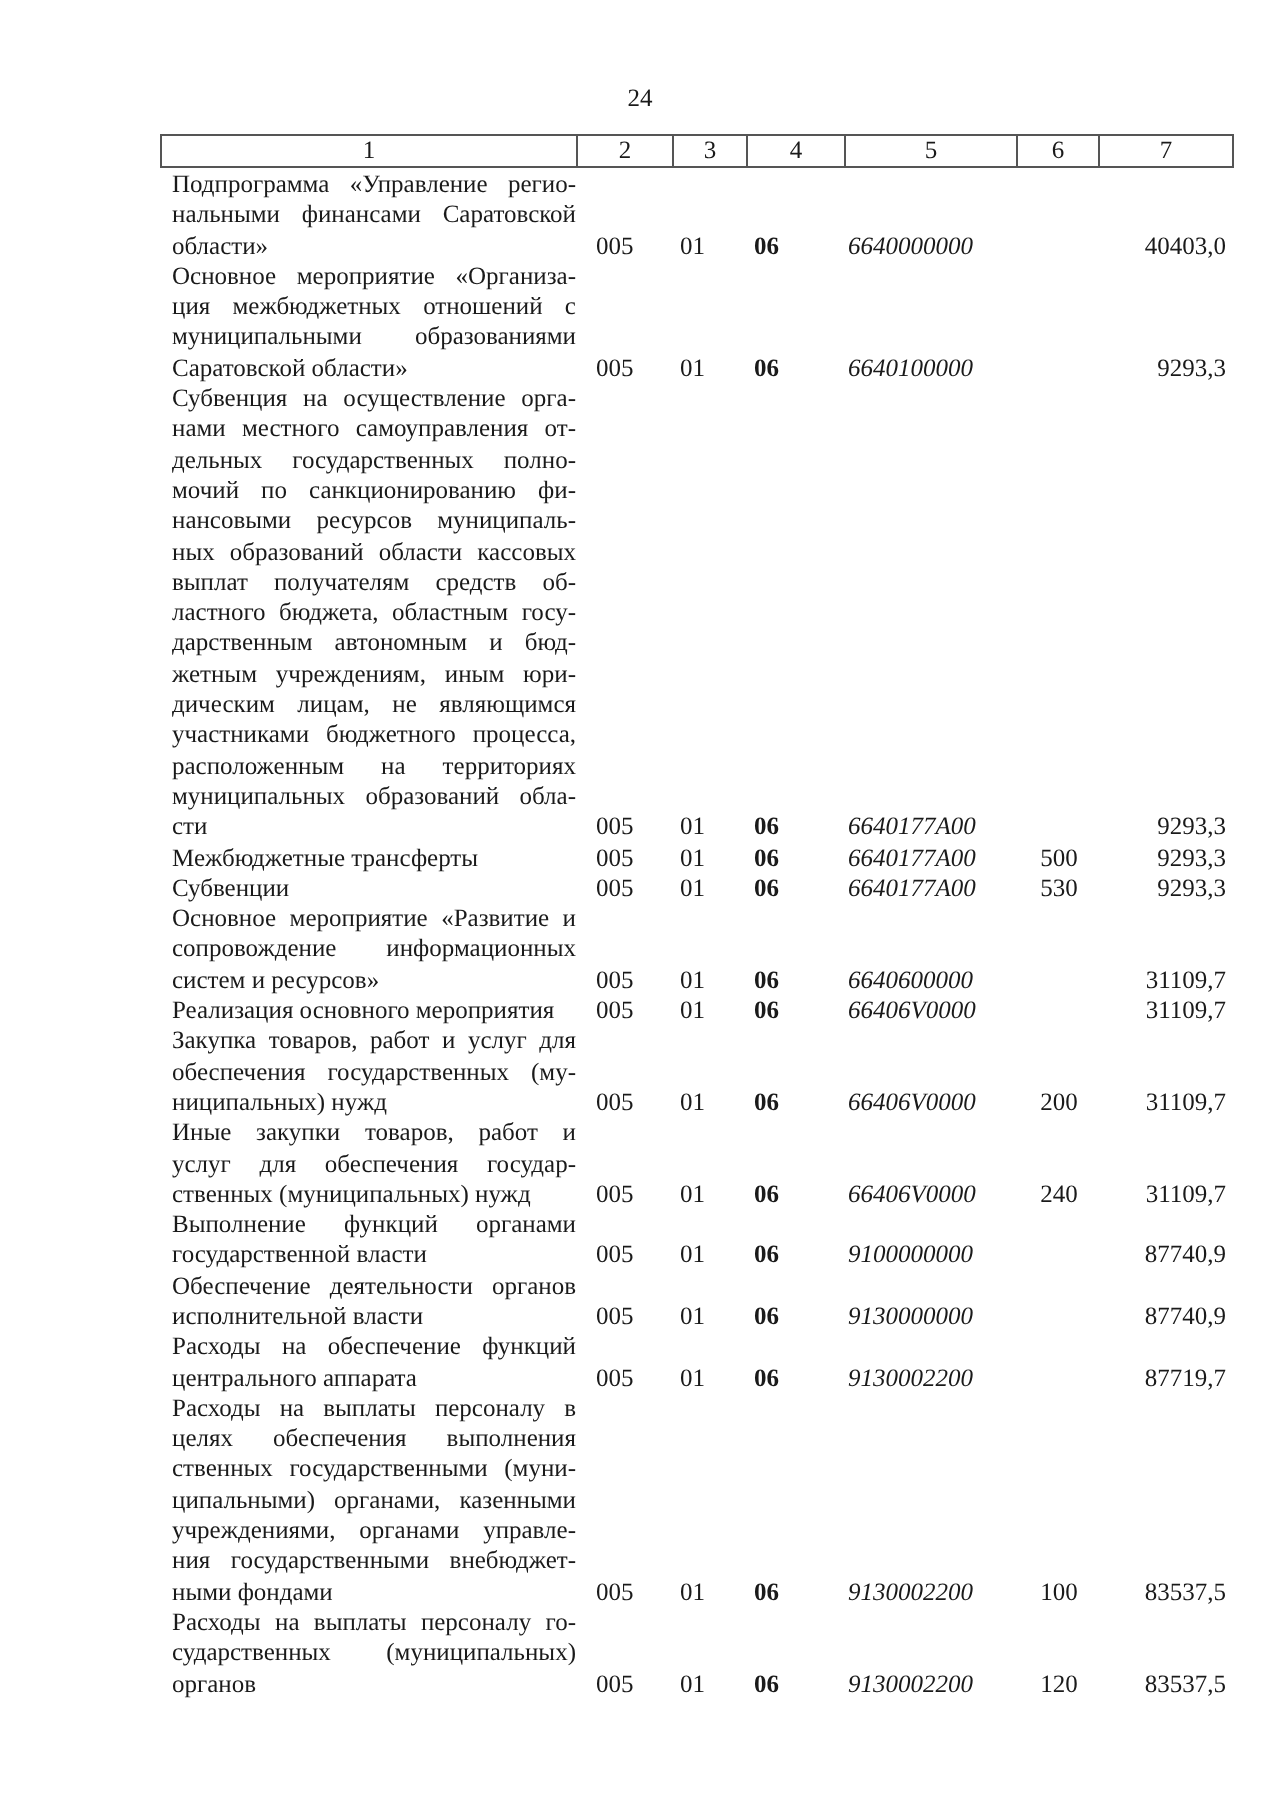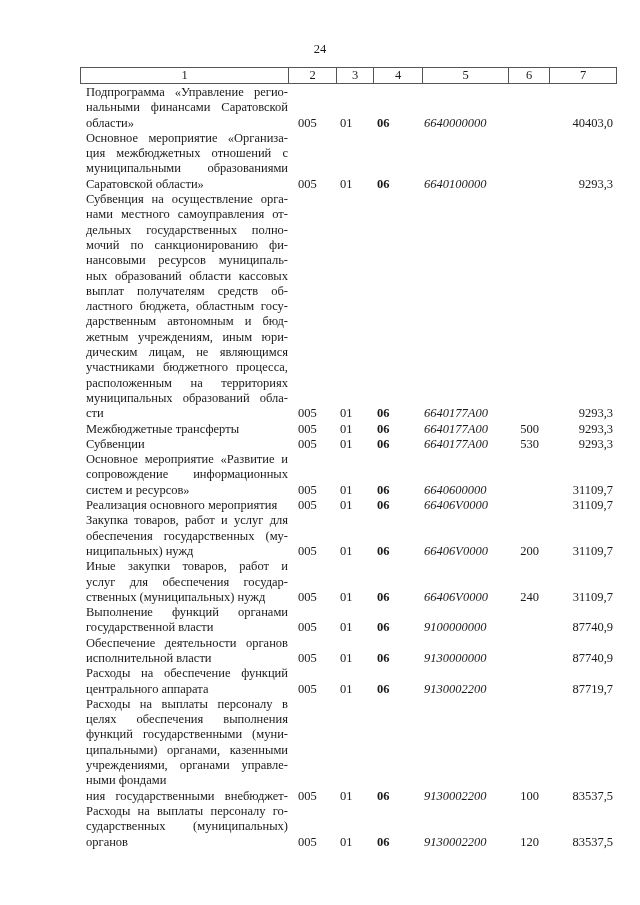--- a/index.html
+++ b/index.html
@@ -201,25 +201,25 @@
       <div class="n a3">01</div>
       <div class="n a4">06</div>
       <div class="n a5">9130002200</div>
       <div class="n a6"></div>
       <div class="n a7">87719,7</div>
     </div>
     <div class="row">
       <div class="t">
         <span class="line">Расходы на выплаты персоналу в</span>
         <span class="line">целях обеспечения выполнения</span>
-        <span class="line">функций государственными (муни-</span>
+        <span class="line">ственных государственными (муни-</span>
         <span class="line">ципальными) органами, казенными</span>
         <span class="line">учреждениями, органами управле-</span>
+        <span class="line">ния государственными внебюджет-</span>
         <span class="line last">ными фондами</span>
-        <span class="line">ния государственными внебюджет-</span>
       </div>
       <div class="n a2">005</div>
       <div class="n a3">01</div>
       <div class="n a4">06</div>
       <div class="n a5">9130002200</div>
       <div class="n a6">100</div>
       <div class="n a7">83537,5</div>
     </div>
     <div class="row">
       <div class="t">

